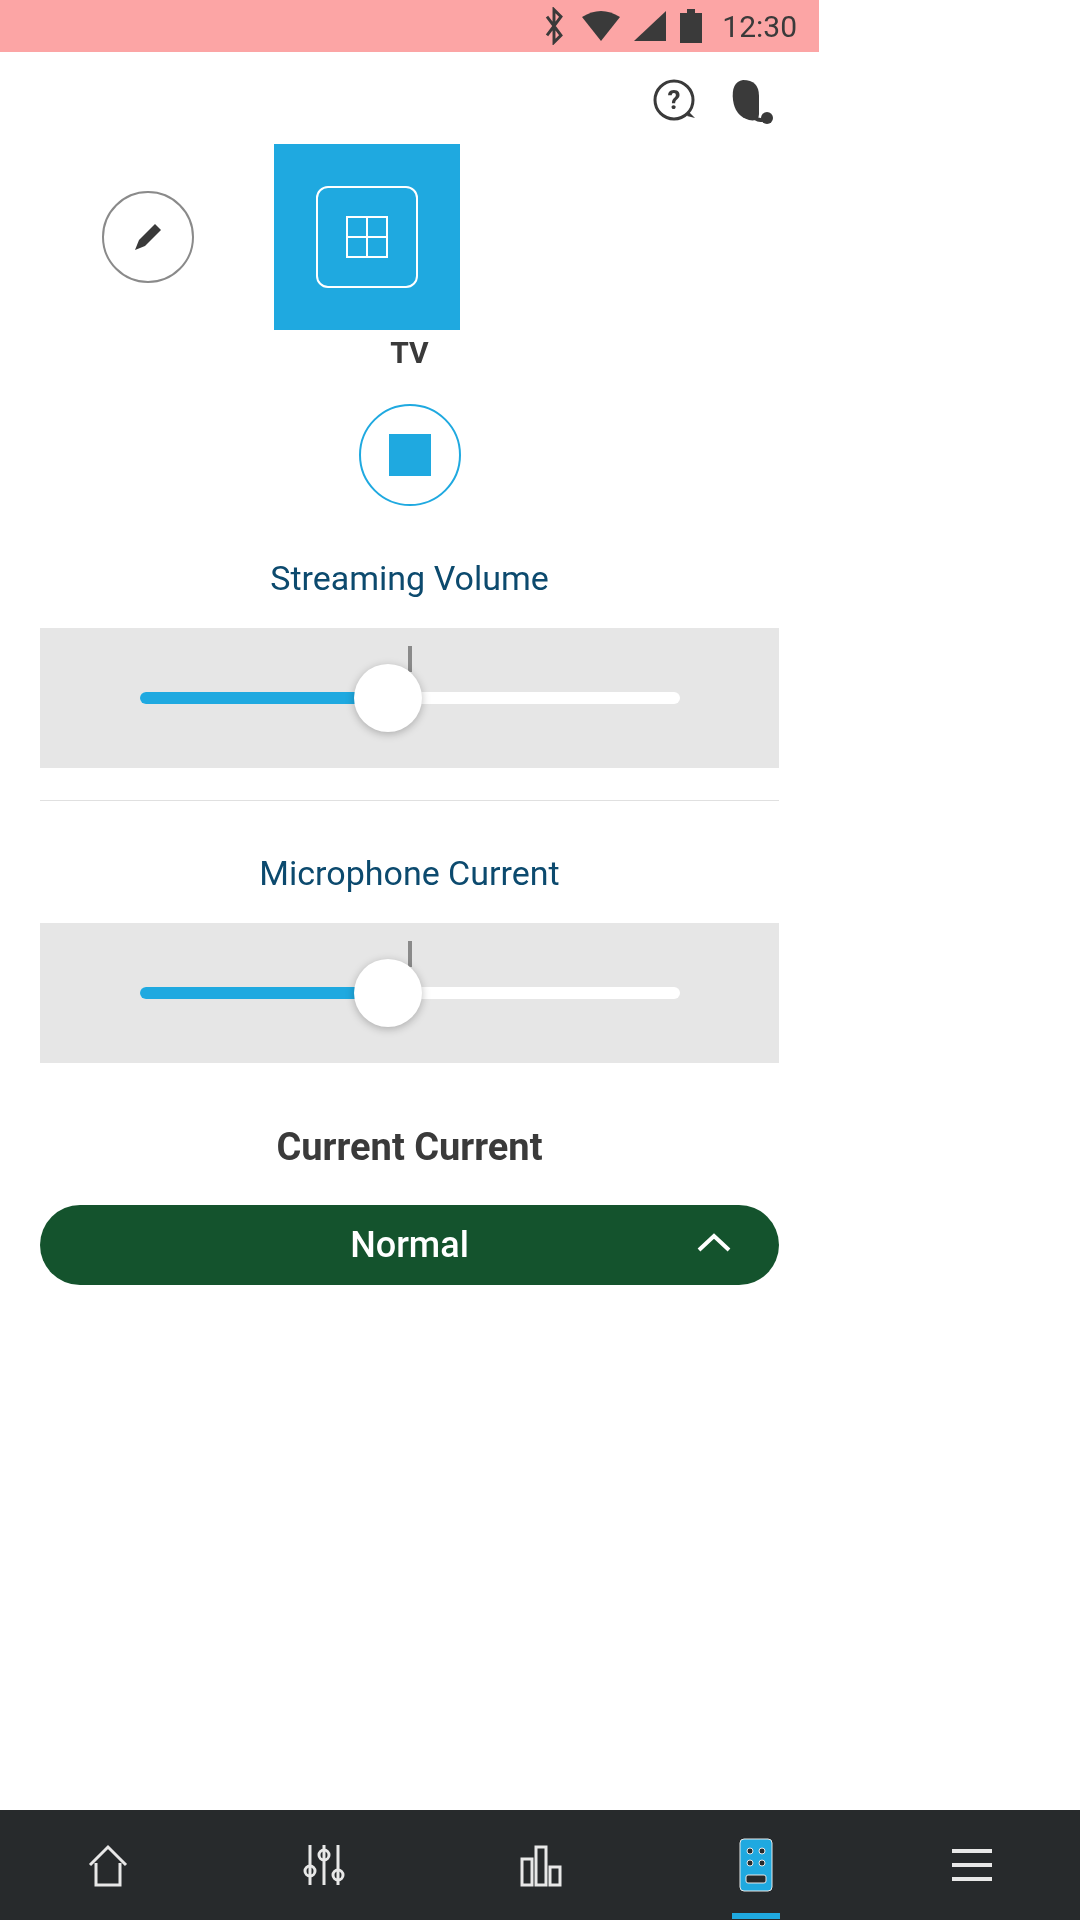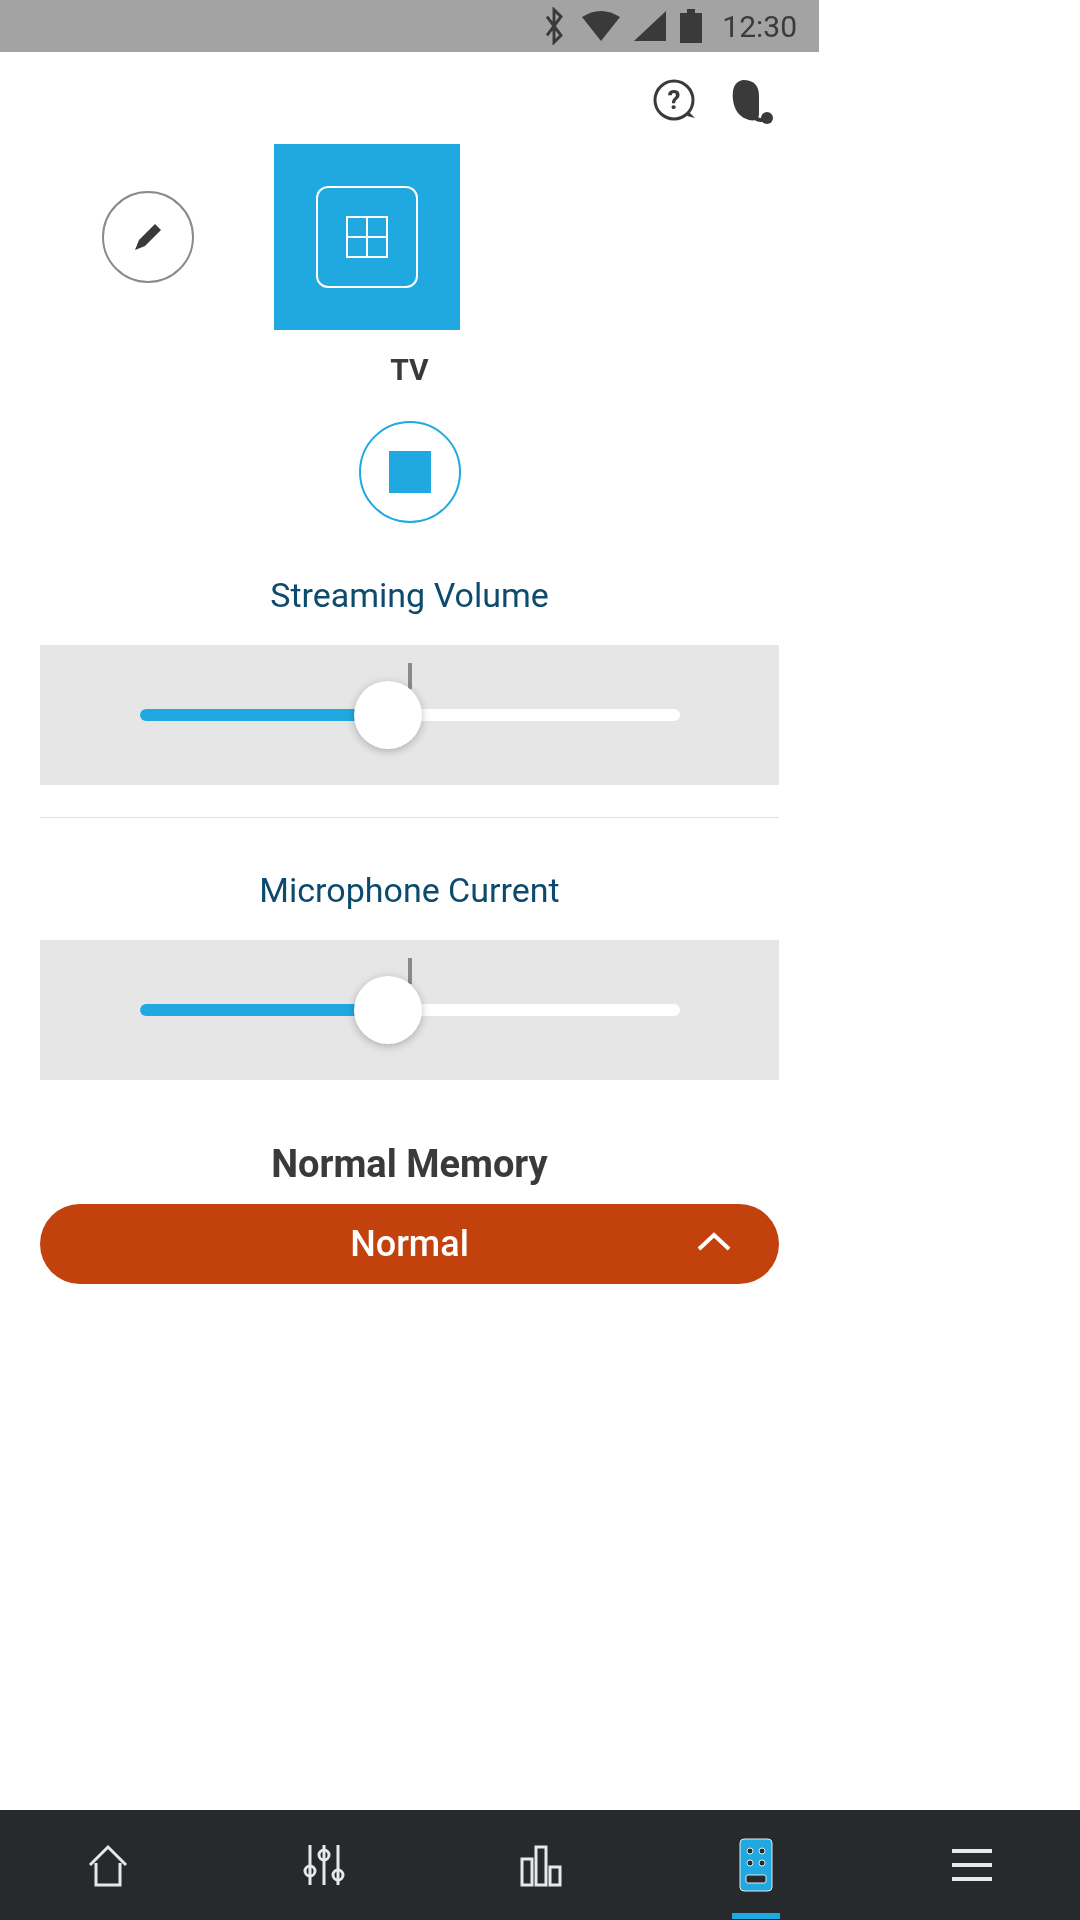--- a/index.html
+++ b/index.html
@@ -1,39 +1,39 @@
 <!DOCTYPE html>
 <html><head>
 <meta charset="utf-8">
 <style>
 html,body{margin:0;padding:0;width:819px;height:1455px;font-family:-apple-system,Roboto,Helvetica,Arial,sans-serif;background:#fff;color:#4a4a4a;overflow:hidden}
-.status-bar{height:52px;background:#a3a3a3;display:flex;justify-content:flex-end;align-items:center;padding:0 22px;gap:14px}
+.status-bar{height:52px;background:#fca5a5;display:flex;justify-content:flex-end;align-items:center;padding:0 22px;gap:14px}
 .status-bar svg{fill:#3a3a3a}
 .status-time{font-size:30px;color:#3a3a3a;font-weight:400;margin-left:6px}
 .header{display:flex;justify-content:flex-end;align-items:center;gap:28px;padding:24px 42px 0 0}
 .icon-btn{display:flex;align-items:center;justify-content:center;cursor:pointer}
 .main{padding:0 40px}
 .program-row{display:flex;align-items:center;justify-content:center;gap:80px;margin-top:18px}
 .edit-circle{width:88px;height:88px;border-radius:50%;border:2px solid #8a8a8a;display:flex;align-items:center;justify-content:center;cursor:pointer;margin-left:-258px}
 .program-tile{width:186px;height:186px;background:#1fa9e0;display:flex;align-items:center;justify-content:center;position:relative}
 .program-tile .inner-round{width:98px;height:98px;border:2px solid #fff;border-radius:12px;display:flex;align-items:center;justify-content:center}
 .program-tile .inner-round svg{stroke:#fff}
-.program-label{text-align:center;font-size:30px;font-weight:700;color:#3a3a3a;margin-top:22px}
+.program-label{text-align:center;font-size:30px;font-weight:700;color:#3a3a3a;margin-top:5px}
 .stop-btn{width:98px;height:98px;border:2px solid #1fa9e0;border-radius:50%;margin:34px auto 0;display:flex;align-items:center;justify-content:center;cursor:pointer}
 .stop-btn .square{width:42px;height:42px;background:#1fa9e0}
 .section-title{text-align:center;font-size:34px;color:#0c4a6e;margin-top:52px;font-weight:400}
 .slider-box{background:#e6e6e6;height:140px;margin-top:30px;display:flex;align-items:center;justify-content:center;position:relative}
 .slider-track-wrap{width:540px;position:relative;height:12px}
 .slider-track-bg{position:absolute;left:0;right:0;height:12px;background:#fff;border-radius:6px}
 .slider-track-fill{position:absolute;left:0;height:12px;background:#1fa9e0;border-radius:6px}
 .slider-tick{position:absolute;width:4px;height:26px;background:#8a8a8a;top:-46px}
 .slider-thumb{position:absolute;width:68px;height:68px;background:#fff;border-radius:50%;box-shadow:0 2px 8px rgba(0,0,0,0.25);top:-28px;transform:translateX(-50%)}
 .divider{height:1px;background:#e0e0e0;margin:32px 0 0}
 .memory-title{text-align:center;font-size:38px;font-weight:700;color:#3a3a3a;margin-top:62px}
-.memory-pill{height:80px;background:#c2410c;border-radius:40px;margin-top:18px;display:flex;align-items:center;justify-content:center;position:relative;cursor:pointer}
+.memory-pill{height:80px;background:#14532d;border-radius:40px;margin-top:36px;display:flex;align-items:center;justify-content:center;position:relative;cursor:pointer}
 .memory-pill-label{color:#fff;font-size:36px;font-weight:500}
 .memory-pill .chev{position:absolute;right:46px}
 .tabbar{position:absolute;left:0;right:0;bottom:0;height:110px;background:#272a2c;display:flex;justify-content:space-around;align-items:center}
 .tabbar .tab{width:80px;height:80px;display:flex;align-items:center;justify-content:center;cursor:pointer;position:relative}
 .tabbar svg{stroke:#e8e8e8}
 .tab-active-underline{position:absolute;bottom:-14px;width:48px;height:6px;background:#1fa9e0}
 </style>
 </head>
 <body>
 
@@ -120,21 +120,21 @@
   <div class="section-title">Microphone Current</div>
   <div class="slider-box">
     <div class="slider-track-wrap">
       <div class="slider-tick" style="left:50%;transform:translateX(-50%)"></div>
       <div class="slider-track-bg"></div>
       <div class="slider-track-fill" style="width:46%"></div>
       <div class="slider-thumb" style="left:46%"></div>
     </div>
   </div>
 
-  <div class="memory-title">Normal Memory</div>
+  <div class="memory-title">Current Current</div>
   <div class="memory-pill">
     <span class="memory-pill-label">Normal</span>
     <span class="chev">
       <svg width="38" height="22" viewBox="0 0 38 22" fill="none" stroke="#fff" stroke-width="4">
           <path d="M4 18 L19 4 L34 18"></path>
         </svg>
     </span>
   </div>
 
 </div>

